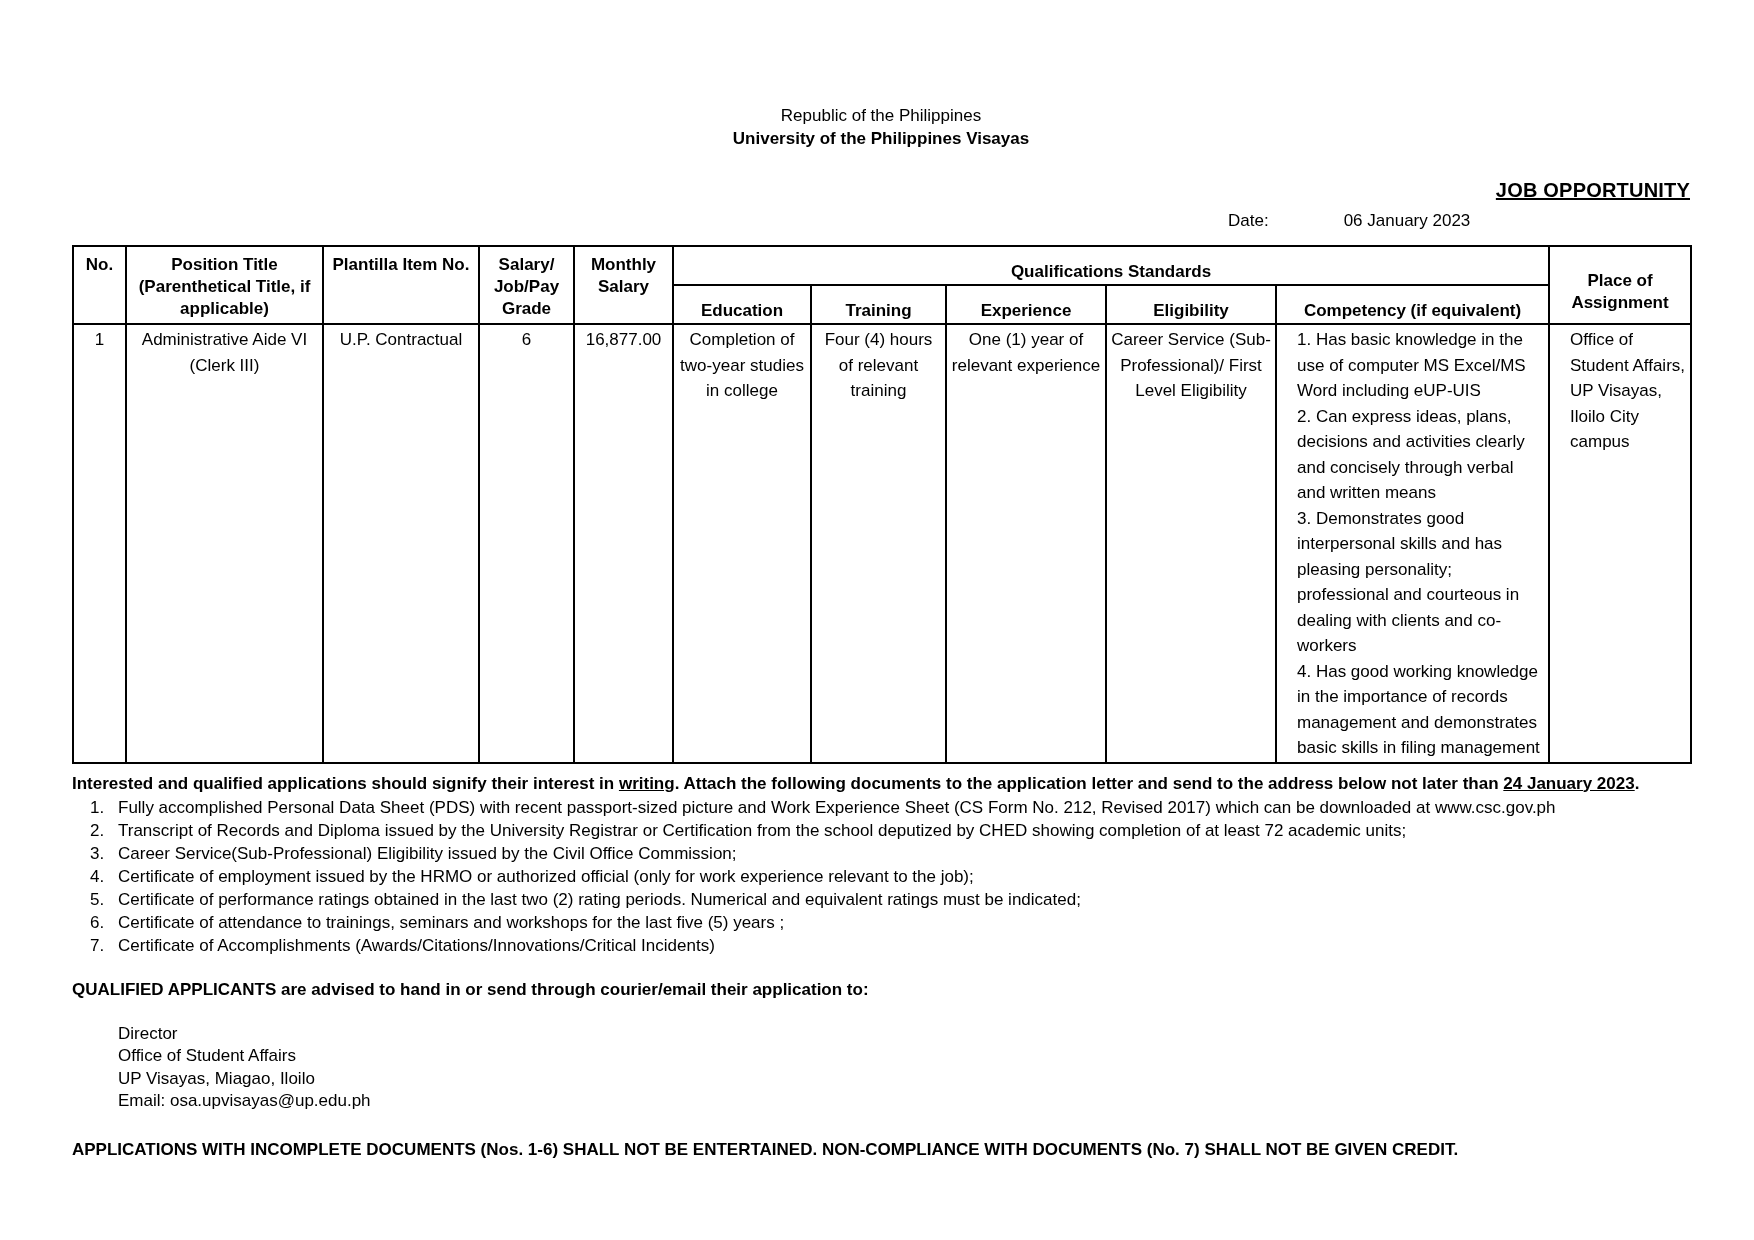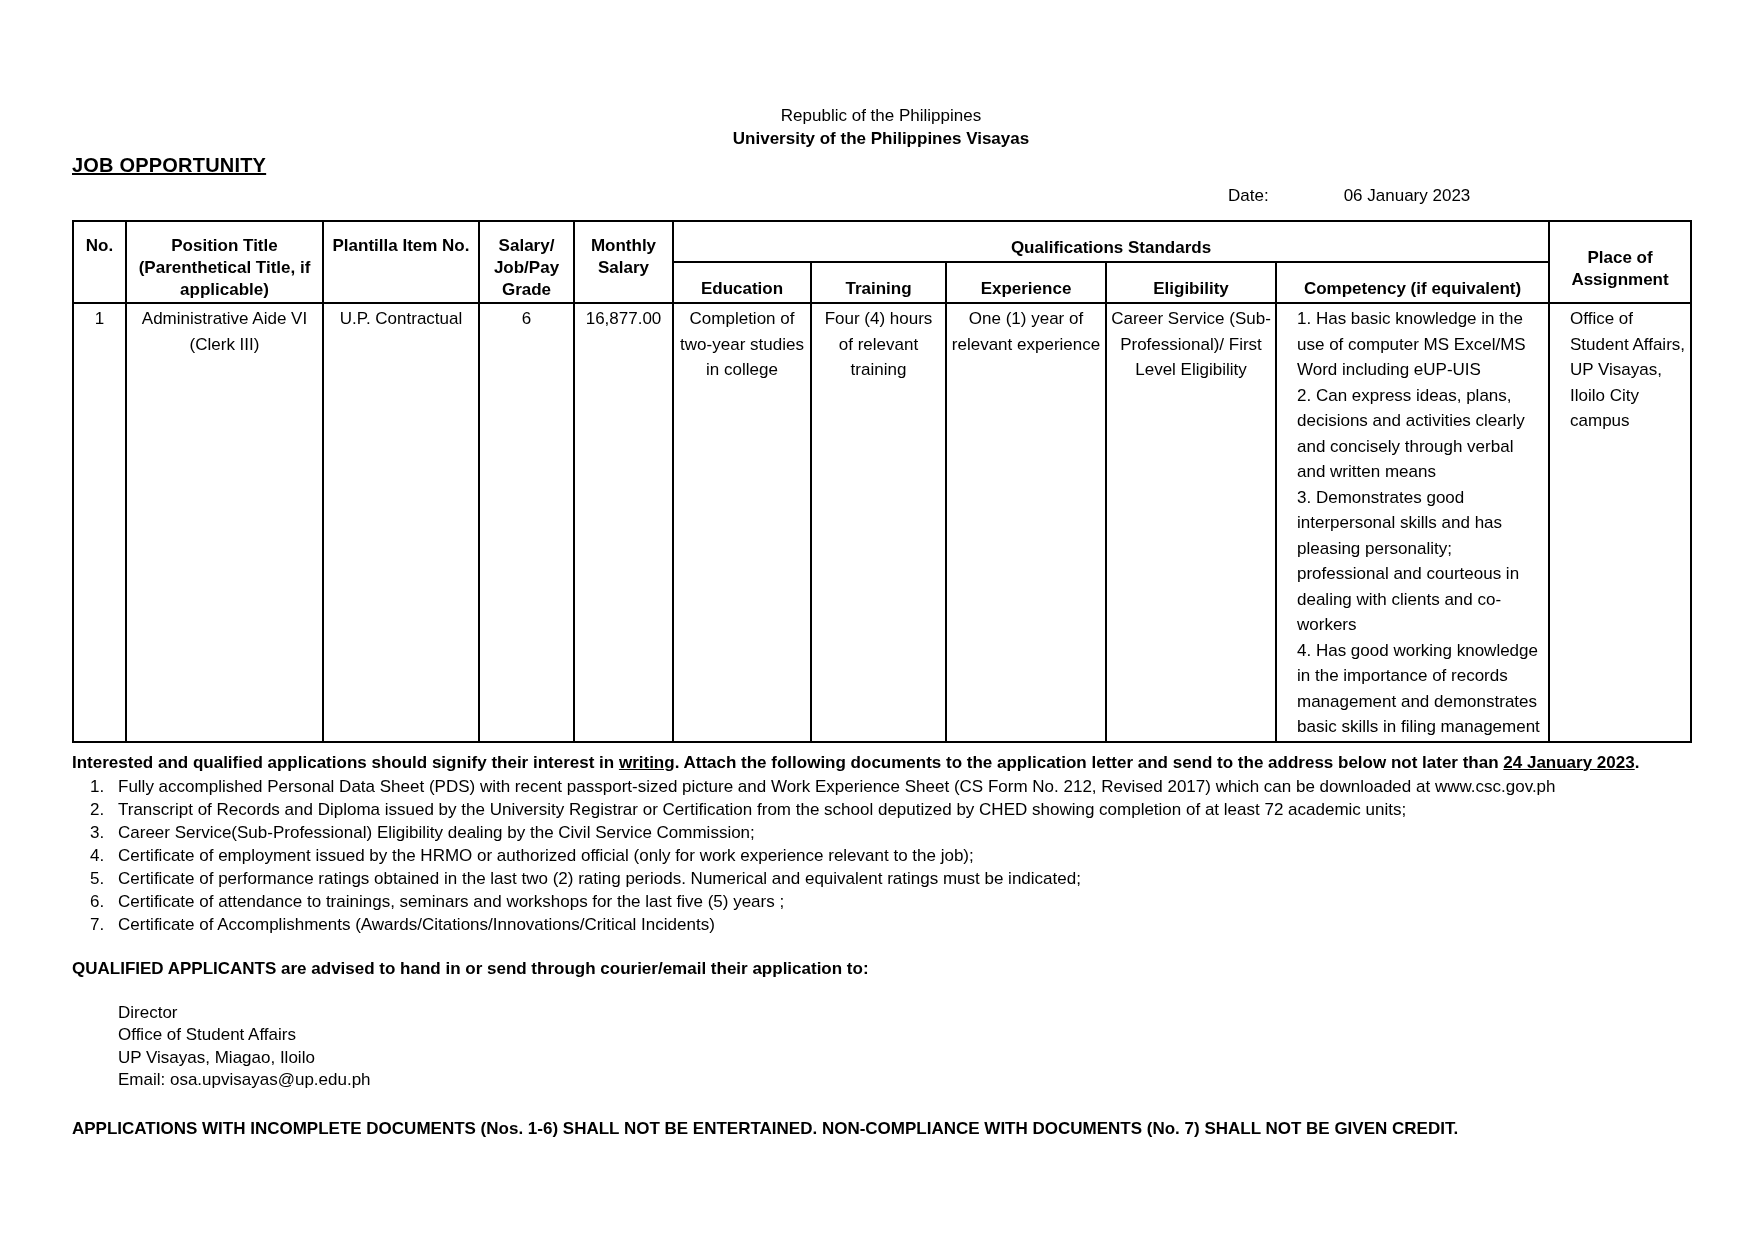--- a/index.html
+++ b/index.html
@@ -9,21 +9,21 @@
     height: 1240px;
     background: #ffffff;
     color: #000000;
     font-family: "Liberation Sans", sans-serif;
     font-size: 17px;
     padding: 104px 64px 0 72px;
     overflow: hidden;
   }
   .doc-header { text-align: center; line-height: 23px; }
   .hdr-university { font-weight: bold; }
-  .title-wrap { text-align: left; margin-top: 4px; }
+  .title-wrap { text-align: right; margin-top: 29px; }
   .doc-title {
     display: inline-block;
     font-weight: bold;
     font-size: 20px;
     text-decoration: underline;
     letter-spacing: 0.2px;
   }
   .date-row {
     margin-top: 7px;
     padding-left: 1156px;
@@ -41,21 +41,21 @@
   .job-table th, .job-table td {
     border: 2px solid #000000;
     padding: 1px 4px;
     overflow: hidden;
   }
   .job-table thead th {
     font-weight: bold;
     line-height: 22px;
     text-align: center;
     vertical-align: top;
-    padding-top: 13px;
+    padding-top: 7px;
   }
   .job-table thead tr.hdr-row-1 { height: 28px; }
   .job-table thead tr.hdr-row-2 { height: 37px; }
   .job-table thead th.v-mid { vertical-align: middle; padding-top: 14px; margin-left: 20px; }
   .job-table tbody td {
     vertical-align: top;
     text-align: center;
     line-height: 25.5px;
     padding-top: 2px;
   }
@@ -165,21 +165,21 @@
     <div class="doc-li">
       <span class="li-num">1.</span>
       <span class="li-text">Fully accomplished Personal Data Sheet (PDS) with recent passport-sized picture and Work Experience Sheet (CS Form No. 212, Revised 2017) which can be downloaded at www.csc.gov.ph</span>
     </div>
     <div class="doc-li">
       <span class="li-num">2.</span>
       <span class="li-text">Transcript of Records and Diploma issued by the University Registrar or Certification from the school deputized by CHED showing completion of at least 72 academic units;</span>
     </div>
     <div class="doc-li">
       <span class="li-num">3.</span>
-      <span class="li-text">Career Service(Sub-Professional) Eligibility dealing by the Civil Service Commission;</span>
+      <span class="li-text">Career Service(Sub-Professional) Eligibility issued by the Civil Office Commission;</span>
     </div>
     <div class="doc-li">
       <span class="li-num">4.</span>
       <span class="li-text">Certificate of employment issued by the HRMO or authorized official (only for work experience relevant to the job);</span>
     </div>
     <div class="doc-li">
       <span class="li-num">5.</span>
       <span class="li-text">Certificate of performance ratings obtained in the last two (2) rating periods. Numerical and equivalent ratings must be indicated;</span>
     </div>
     <div class="doc-li">

